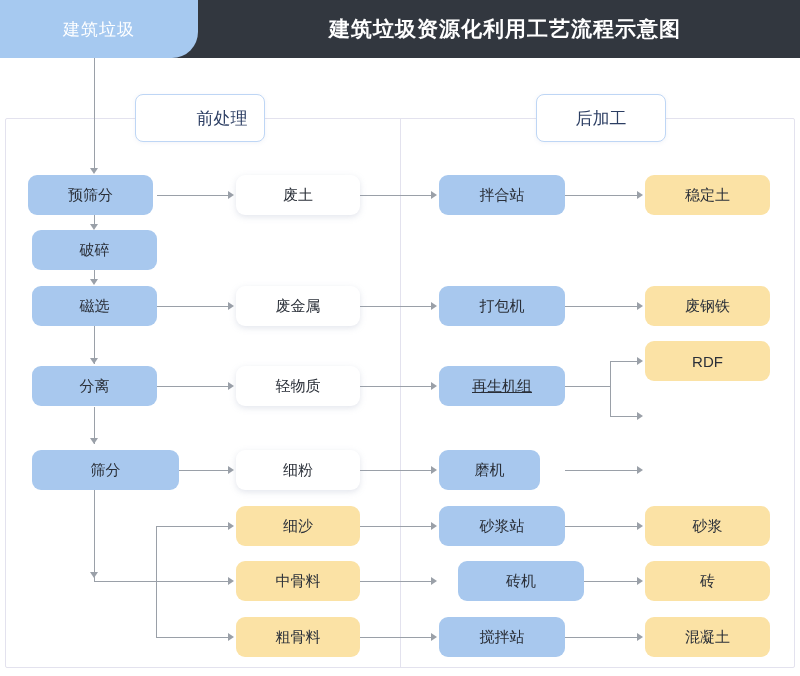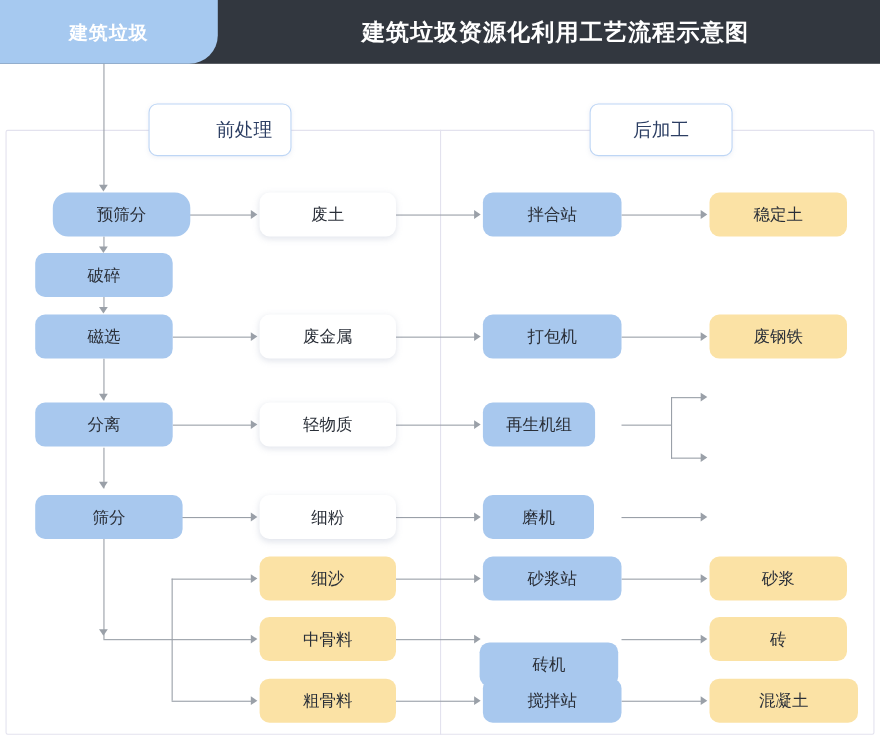--- a/index.html
+++ b/index.html
@@ -20,21 +20,21 @@
   .header-title {
     position: absolute; left: 210px; top: 0; width: 590px; height: 58px;
     display: flex; align-items: center; justify-content: center;
     color: #ffffff; font-size: 21px; font-weight: bold; letter-spacing: 1px;
   }
   .header-tab {
     position: absolute; left: 0; top: 0; width: 198px; height: 58px;
     background: #a6c9f0;
     border-radius: 0 0 26px 0;
     display: flex; align-items: center; justify-content: center;
-    color: #ffffff; font-size: 17px; font-weight: bold; letter-spacing: 1px;
+    color: #ffffff; font-size: 17px; font-weight: normal; letter-spacing: 1px;
   }
 
   
   .panel {
     position: absolute; left: 5px; top: 118px; width: 790px; height: 550px;
     border: 1px solid #e3e2ee;
     border-radius: 2px;
     background: transparent;
   }
   .panel-divider {
@@ -105,25 +105,25 @@
 
   <div class="vline" style="left:94px; top:270px; height:13px;"></div>
   <div class="arrow-d" style="left:90px; top:279px;"></div>
 
   <div class="vline" style="left:94px; top:326px; height:38px;"></div>
   <div class="arrow-d" style="left:90px; top:358px;"></div>
 
   <div class="vline" style="left:94px; top:407px; height:37px;"></div>
   <div class="arrow-d" style="left:90px; top:438px;"></div>
 
-  <div class="node blue" style="left:48px; top:175px; width:125px;border-radius:14px;">预筛分</div>
+  <div class="node blue" style="left:28px; top:175px; width:125px;">预筛分</div>
   <div class="node blue" style="left:32px; top:230px; width:125px;">破碎</div>
   <div class="node blue" style="left:32px; top:286px; width:125px;">磁选</div>
   <div class="node blue" style="left:32px; top:366px; width:125px;">分离</div>
-  <div class="node blue" style="left:32px; top:450px; width:134px;">筛分</div>
+  <div class="node blue" style="left:32px; top:450px; width:147px;">筛分</div>
 
   <div class="hline" style="left:157px; top:195px; width:73px;"></div>
   <div class="arrow-r" style="left:228px; top:191px;"></div>
 
   <div class="hline" style="left:157px; top:306px; width:73px;"></div>
   <div class="arrow-r" style="left:228px; top:302px;"></div>
 
   <div class="hline" style="left:157px; top:386px; width:73px;"></div>
   <div class="arrow-r" style="left:228px; top:382px;"></div>
 
@@ -165,24 +165,24 @@
   <div class="arrow-r" style="left:431px; top:522px;"></div>
 
   <div class="hline" style="left:360px; top:581px; width:73px;"></div>
   <div class="arrow-r" style="left:431px; top:577px;"></div>
 
   <div class="hline" style="left:360px; top:637px; width:73px;"></div>
   <div class="arrow-r" style="left:431px; top:633px;"></div>
 
   <div class="node blue" style="left:439px; top:175px; width:126px;">拌合站</div>
   <div class="node blue" style="left:439px; top:286px; width:126px;">打包机</div>
-  <div class="node blue" style="left:439px; top:366px; width:102px;">再生机组</div>
+  <div class="node blue" style="left:439px; top:366px; width:126px;text-decoration:underline;">再生机组</div>
   <div class="node blue" style="left:439px; top:450px; width:101px;">磨机</div>
   <div class="node blue" style="left:439px; top:506px; width:126px;">砂浆站</div>
-  <div class="node blue" style="left:436px; top:561px; width:126px;margin-top:23px;">砖机</div>
+  <div class="node blue" style="left:458px; top:561px; width:126px;">砖机</div>
   <div class="node blue" style="left:439px; top:617px; width:126px;">搅拌站</div>
 
   <div class="hline" style="left:565px; top:195px; width:74px;"></div>
   <div class="arrow-r" style="left:637px; top:191px;"></div>
 
   <div class="hline" style="left:565px; top:306px; width:74px;"></div>
   <div class="arrow-r" style="left:637px; top:302px;"></div>
 
   <div class="hline" style="left:565px; top:386px; width:45px;"></div>
   <div class="vline" style="left:610px; top:361px; height:56px;"></div>
@@ -198,17 +198,18 @@
   <div class="arrow-r" style="left:637px; top:522px;"></div>
 
   <div class="hline" style="left:565px; top:581px; width:74px;"></div>
   <div class="arrow-r" style="left:637px; top:577px;"></div>
 
   <div class="hline" style="left:565px; top:637px; width:74px;"></div>
   <div class="arrow-r" style="left:637px; top:633px;"></div>
 
   <div class="node yellow" style="left:645px; top:175px; width:125px;">稳定土</div>
   <div class="node yellow" style="left:645px; top:286px; width:125px;">废钢铁</div>
+  <div class="node yellow" style="left:645px; top:341px; width:125px;">RDF</div>
   <div class="node yellow" style="left:645px; top:506px; width:125px;">砂浆</div>
   <div class="node yellow" style="left:645px; top:561px; width:125px;">砖</div>
-  <div class="node yellow" style="left:645px; top:617px; width:135px;">混凝土</div>
+  <div class="node yellow" style="left:645px; top:617px; width:125px;">混凝土</div>
 
 </div>
 
 </body></html>

